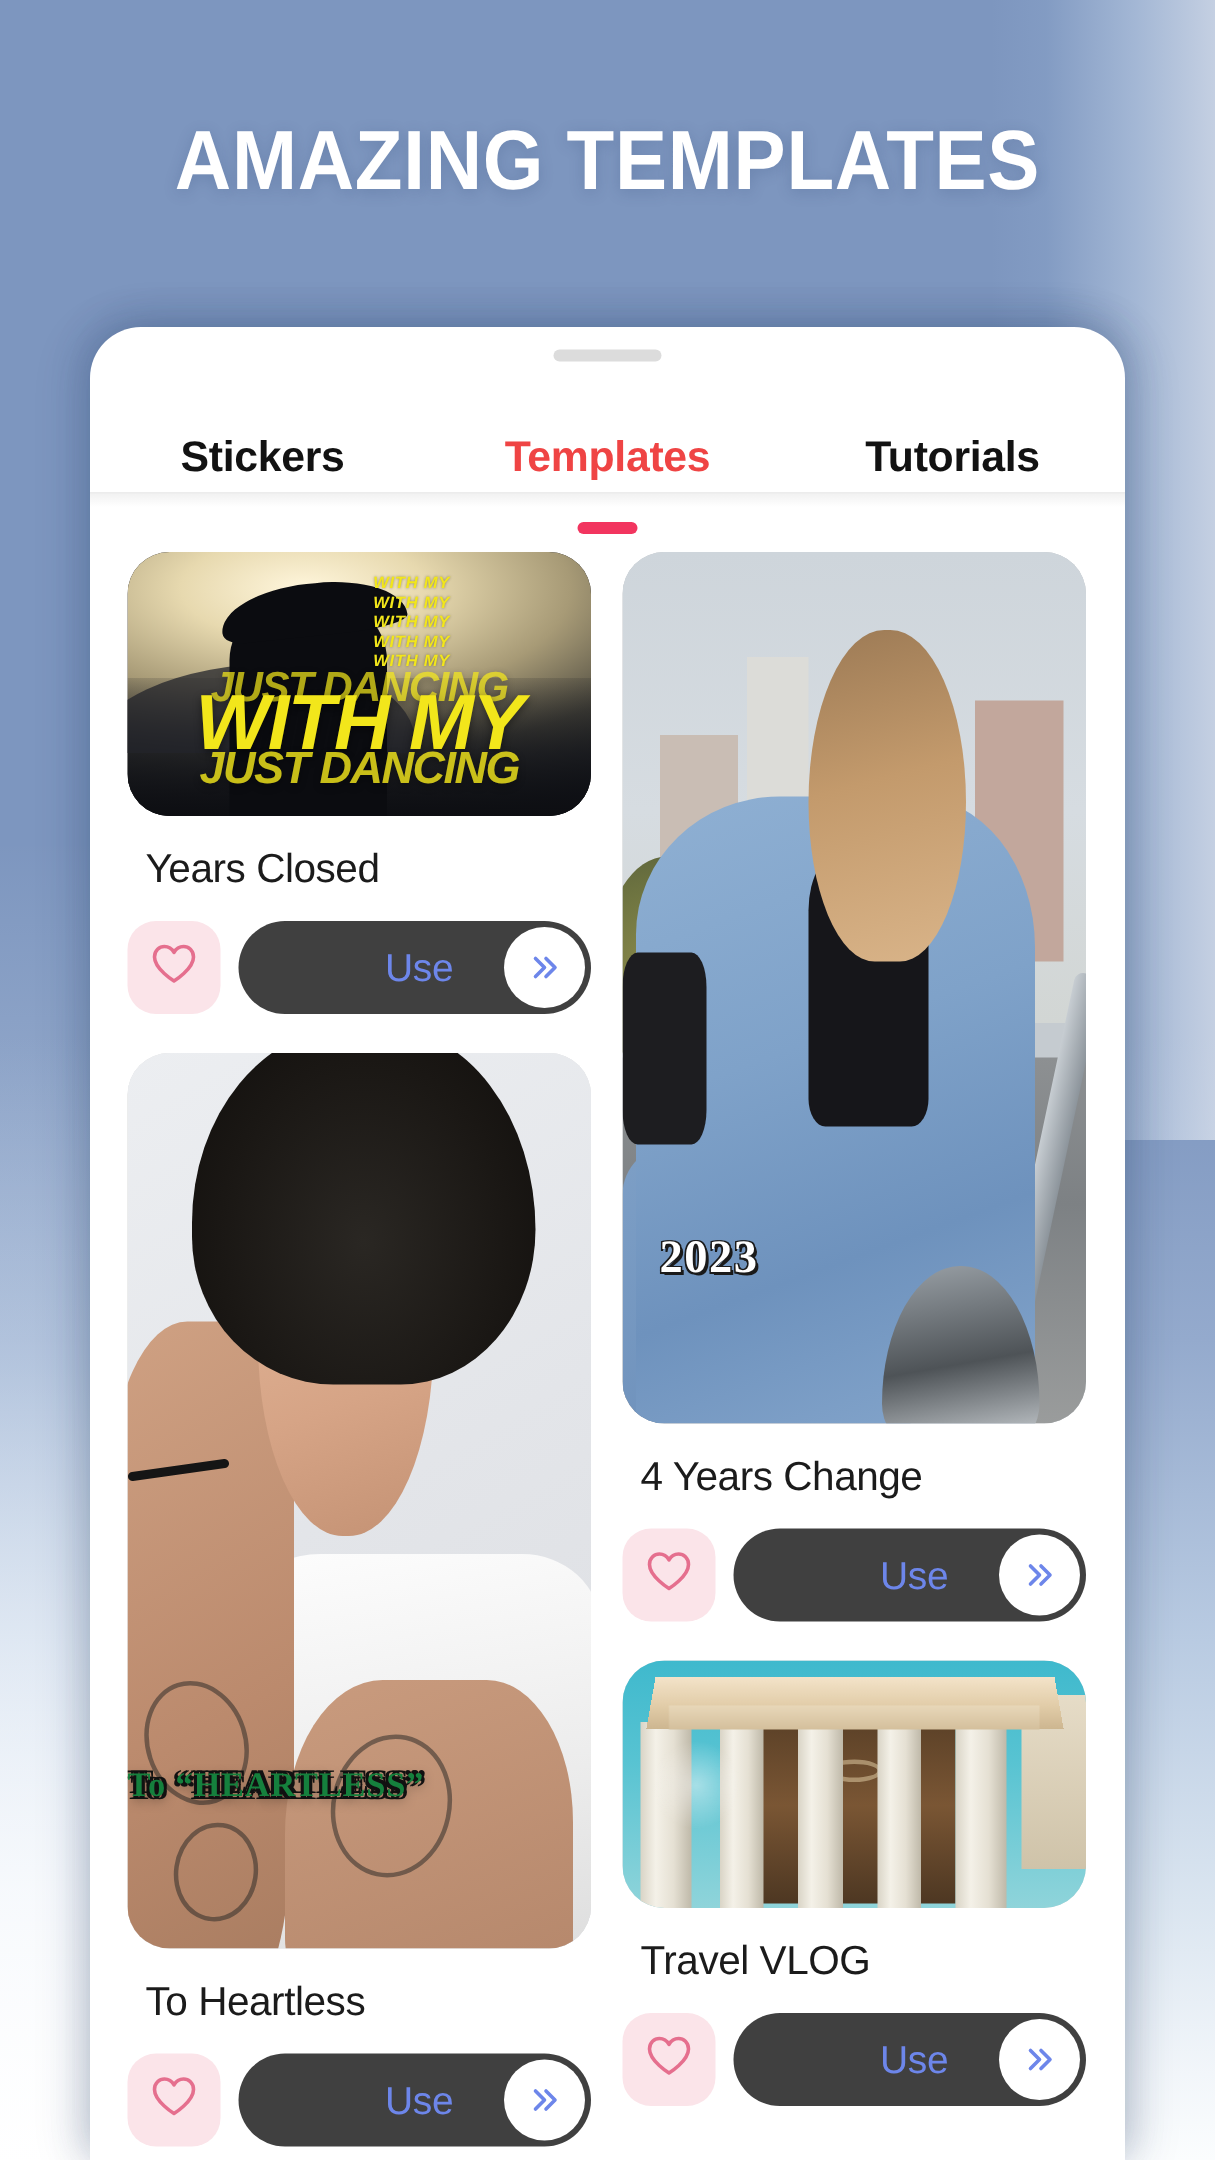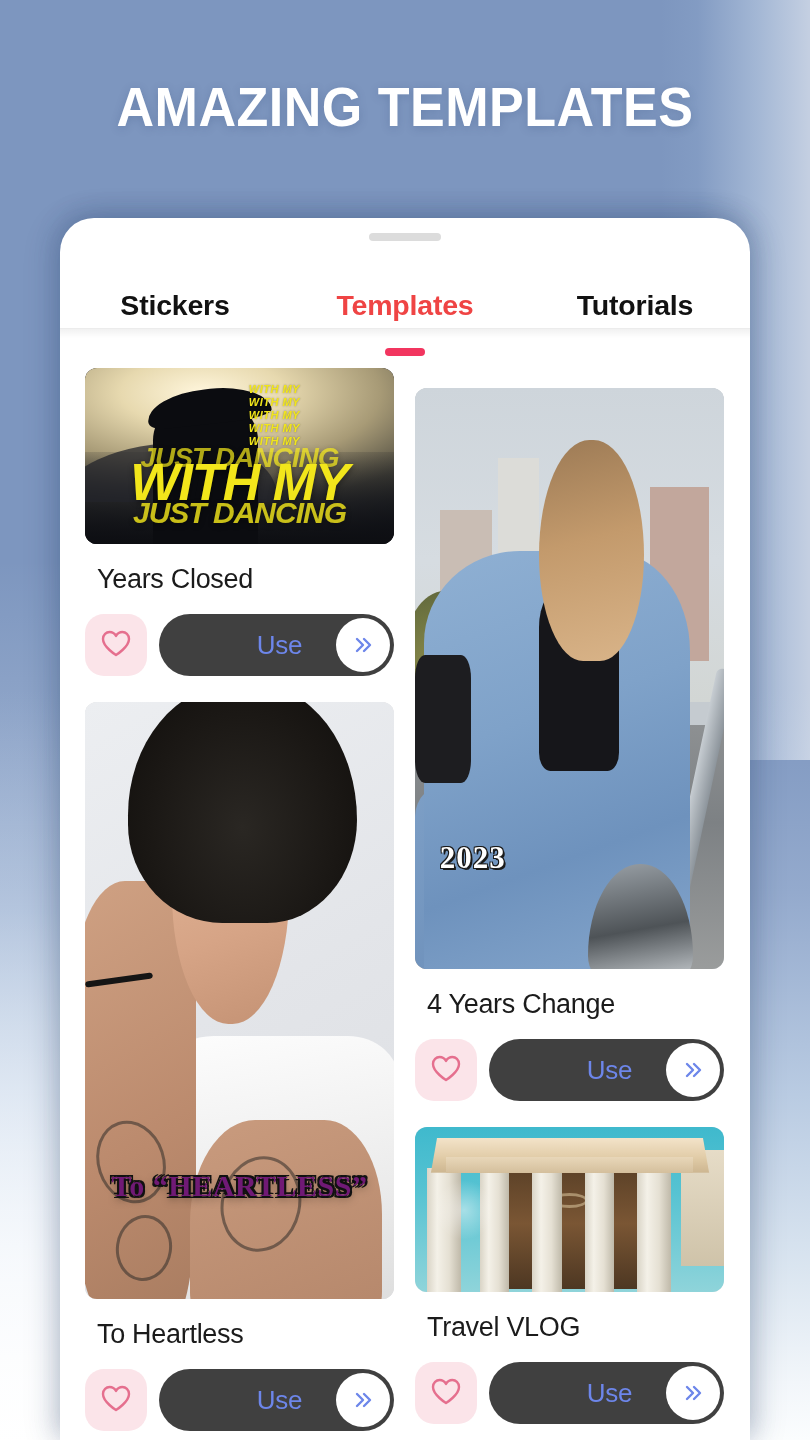--- a/index.html
+++ b/index.html
@@ -160,27 +160,27 @@
     left: 25px;
     width: 640px;
     display: flex;
     gap: 21px;
   }
   .col { width: 309px; display: flex; flex-direction: column; }
   .card { margin-bottom: 26px; }
 
   .thumb {
     width: 309px;
-    border-radius: 12px;
+    border-radius: 28px;
     overflow: hidden;
     position: relative;
     background: #ddd;
   }
   .thumb.ratio-wide  { height: 176px; }
-  .thumb.ratio-tall  { height: 581px; margin-top: 20px; }
+  .thumb.ratio-tall  { height: 581px; }
   .thumb.ratio-port  { height: 597px; }
   .thumb.ratio-land  { height: 165px; }
 
   .card-title {
     font-size: 27px;
     color: #1b1b1b;
     letter-spacing: -0.3px;
     margin: 20px 0 0 12px;
     white-space: nowrap;
   }
@@ -378,23 +378,23 @@
     position: absolute; border: 3px solid rgba(50,45,42,0.55); border-radius: 50%;
   }
   .art-heartless .ink1 { left: 4%;  bottom: 16%; width: 22%; height: 14%; transform: rotate(-18deg); }
   .art-heartless .ink2 { left: 44%; bottom: 8%;  width: 26%; height: 16%; transform: rotate(12deg); }
   .art-heartless .ink3 { left: 10%; bottom: 3%;  width: 18%; height: 11%; transform: rotate(8deg); }
   .art-heartless .band {
     position: absolute; left: 0%; top: 46%; width: 22%; height: 6px;
     background: #151515; border-radius: 4px; transform: rotate(-8deg);
   }
   .art-heartless .ovl {
-    position: absolute; left: 0; width: 100%; text-align: center; bottom: 16%;
+    position: absolute; left: 0; width: 100%; text-align: left; bottom: 16%;
     font-family: "Liberation Serif", serif;
-    font-weight: 700; font-size: 30px; color: #701a75; letter-spacing: 0.5px;
+    font-weight: 700; font-size: 23px; color: #15803d; letter-spacing: 0.5px;
     text-shadow: 2px 2px 0 #111, -2px -2px 0 #111, 2px -2px 0 #111, -2px 2px 0 #111,
                  0 3px 8px rgba(0,0,0,.5);
   }
 
   
   .art-travel { position: absolute; inset: 0; overflow: hidden;
     background: linear-gradient(180deg, #3fb9cd 0%, #57c3d2 40%, #8fd4da 100%);
   }
   .art-travel .entab {
     position: absolute; left: 6%; top: 6%; width: 88%; height: 22%;

